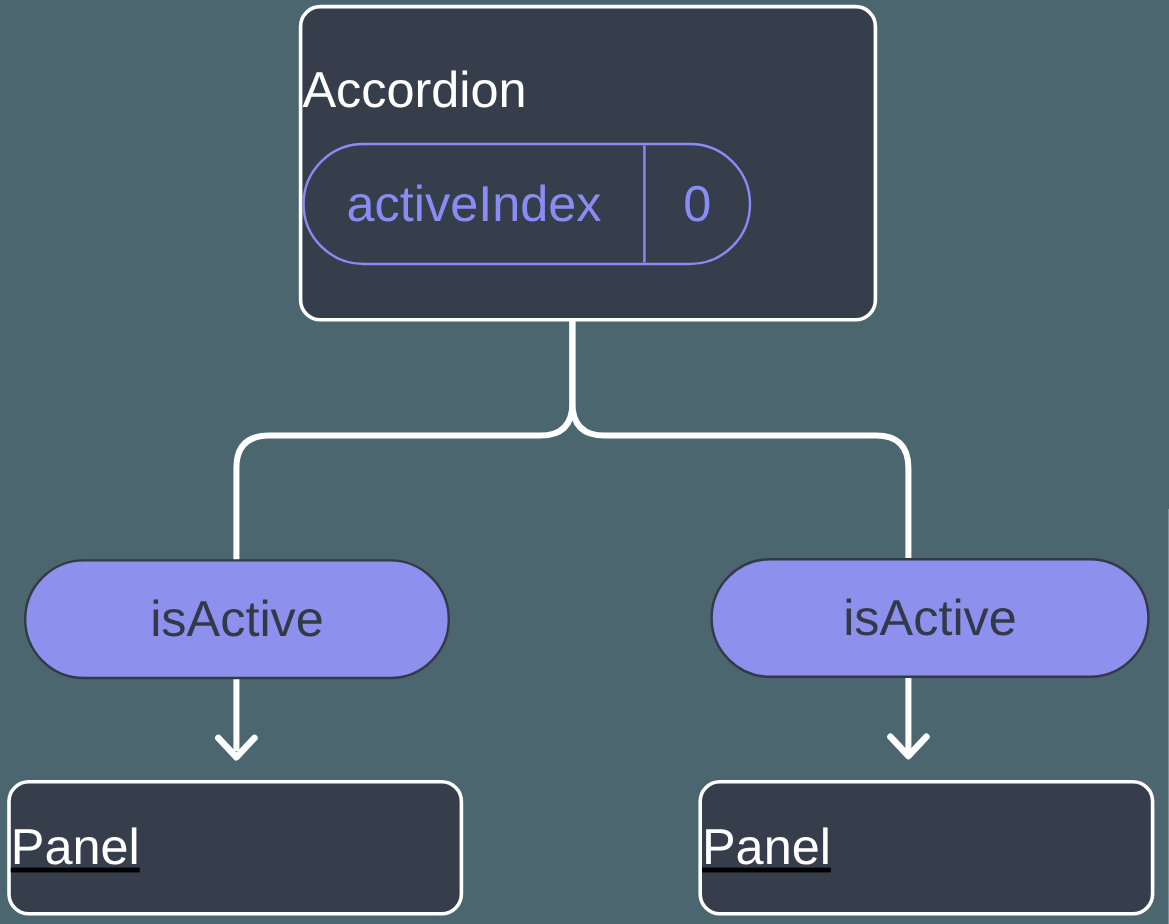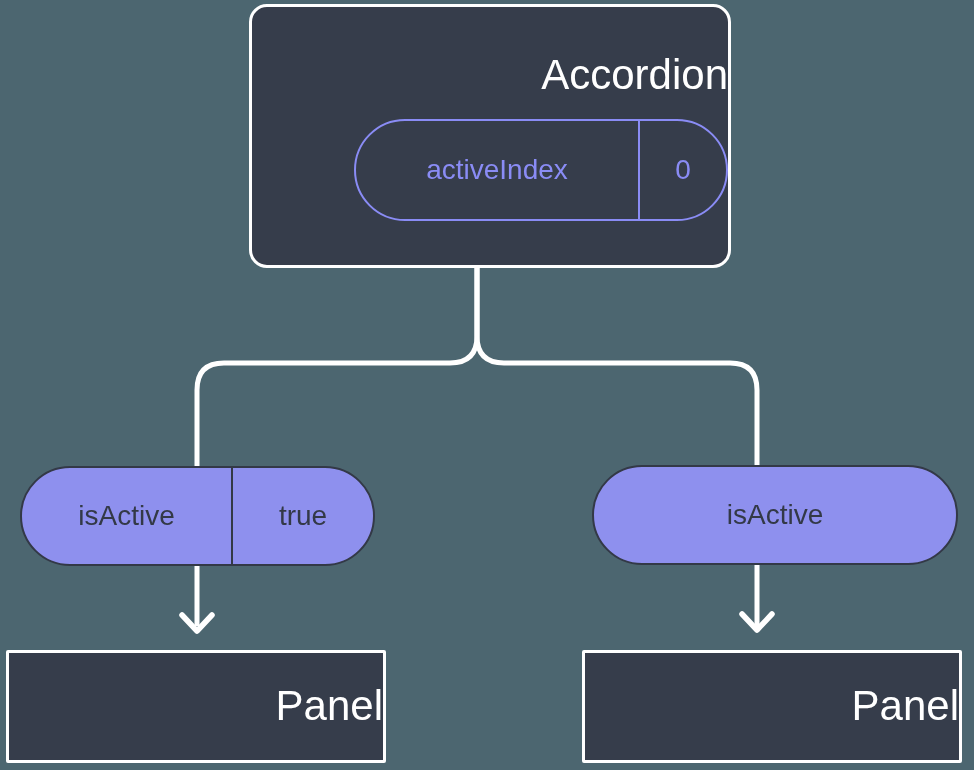--- a/index.html
+++ b/index.html
@@ -30,21 +30,21 @@
     stroke-linejoin: round;
   }
   .node {
     position: absolute;
     box-sizing: border-box;
     background: var(--node-fill, #363D4B);
     border: 3px solid var(--node-border, #FFFFFF);
     z-index: 1;
     display: flex;
     flex-direction: column;
-    align-items: flex-end;
+    align-items: flex-start;
     justify-content: center;
   }
   #accordion-node {
     left: 249px; top: 4px;
     width: 482px; height: 264px;
     border-radius: 18px;
     gap: 20px;
   }
   .node-title {
     color: var(--text-light, #FFFFFF);
@@ -55,21 +55,21 @@
   .pill {
     box-sizing: border-box;
     display: flex;
     align-items: stretch;
     overflow: hidden;
   }
   .pill .seg {
     display: flex;
     align-items: center;
     justify-content: center;
-    font-size: 28px;
+    font-size: 42px;
     white-space: nowrap;
   }
   
   #state-pill {
     width: 374px; height: 102px;
     border: 2.5px solid var(--pill-outline, #8A8CF5);
     border-radius: 51px;
     color: var(--pill-outline, #8A8CF5);
   }
   #state-pill .seg-name { flex: 1 1 auto; }
@@ -90,21 +90,22 @@
   #prop-pill-left  { left: 20px;  top: 466px; width: 355px; height: 100px; }
   #prop-pill-right { left: 592px; top: 465px; width: 366px; height: 100px; }
   #prop-pill-left  .seg-name { width: 209px; }
   #prop-pill-right .seg-name { width: 205px; }
   .prop-pill .seg-value {
     flex: 1 1 auto;
     border-left: 2.5px solid var(--pill-dark, #333947);
   }
   
   .panel-node {
-    border-radius: 2px;
+    border-radius: 18px;
+    text-decoration: underline;
   }
   #panel-node-left  { left: 6px;   top: 650px; width: 380px; height: 113px; }
   #panel-node-right { left: 582px; top: 650px; width: 380px; height: 113px; }
 </style>
 </head>
 <body>
 
 <div id="stage">
 
   <svg id="connectors" width="974" height="770" viewBox="0 0 974 770" xmlns="http://www.w3.org/2000/svg">
@@ -117,21 +118,20 @@
   <div class="node" id="accordion-node">
     <div class="node-title">Accordion</div>
     <div class="pill" id="state-pill">
       <div class="seg seg-name">activeIndex</div>
       <div class="seg seg-value">0</div>
     </div>
   </div>
 
   <div class="pill prop-pill" id="prop-pill-left">
     <div class="seg seg-name">isActive</div>
-    <div class="seg seg-value">true</div>
   </div>
 
   <div class="pill prop-pill" id="prop-pill-right">
     <div class="seg seg-name">isActive</div>
   </div>
 
   <div class="node panel-node" id="panel-node-left">
     <div class="node-title">Panel</div>
   </div>
 

